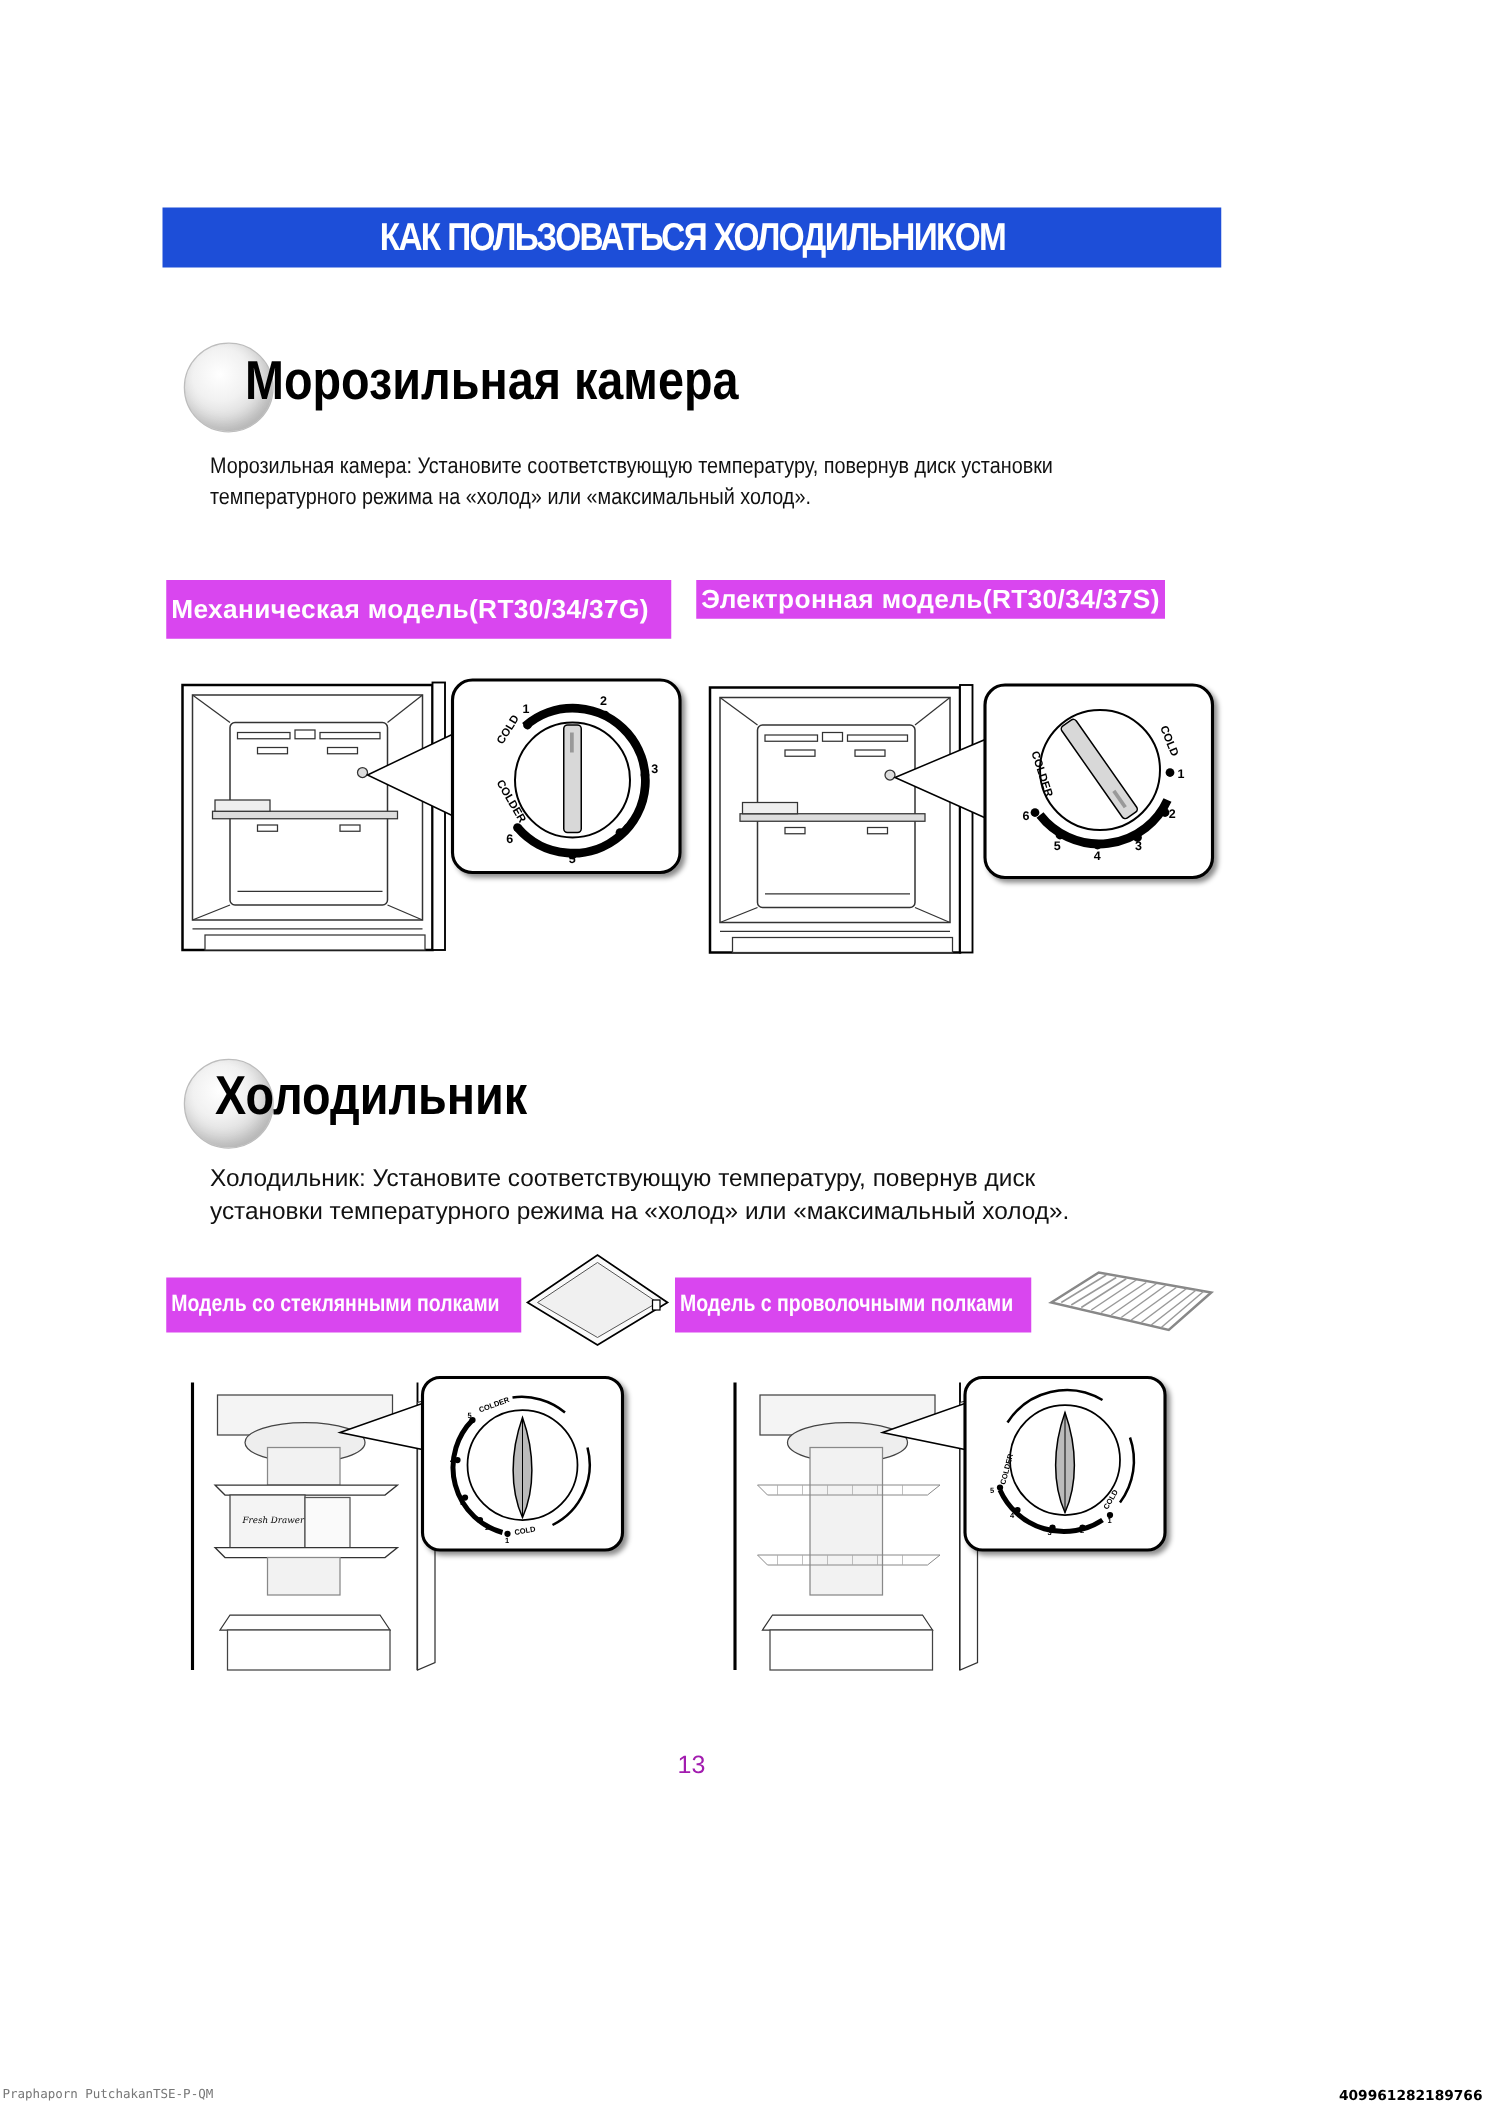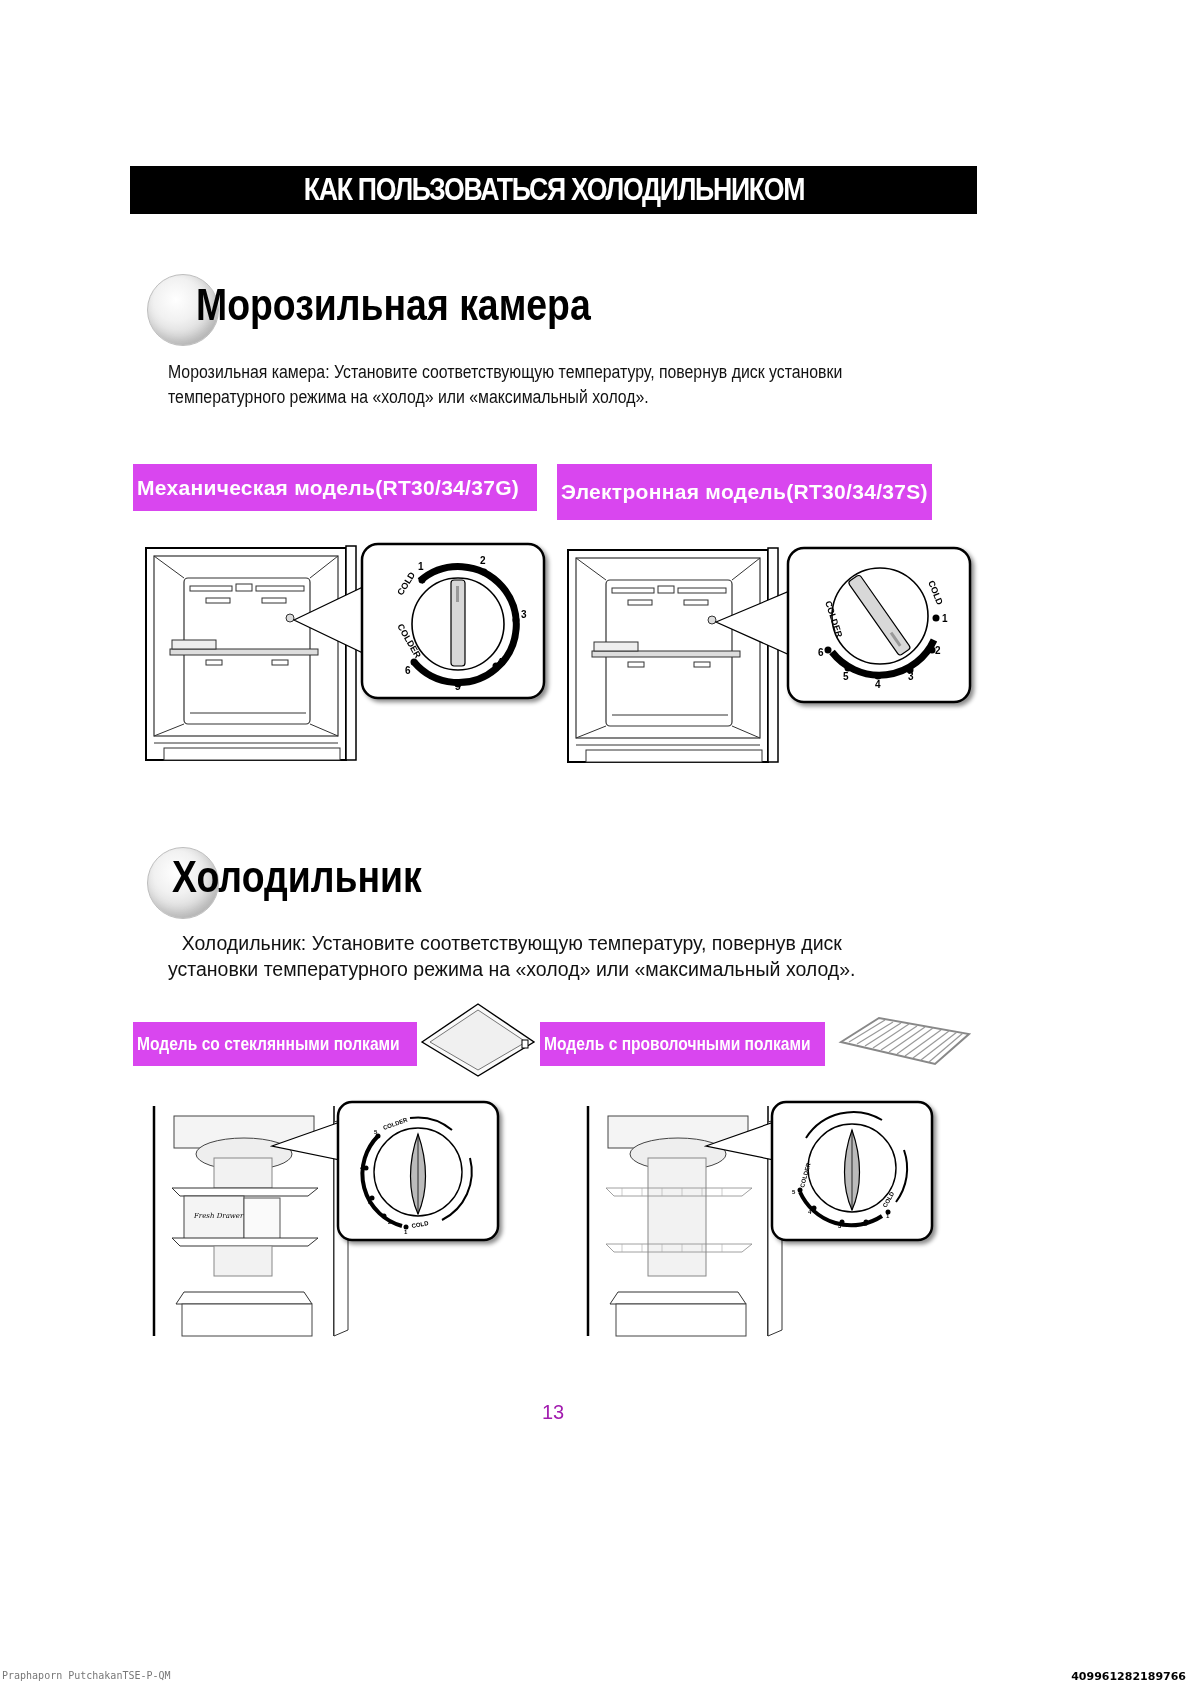--- a/index.html
+++ b/index.html
@@ -3,21 +3,21 @@
 <meta charset="utf-8">
 <style>
   * { margin:0; padding:0; box-sizing:border-box; }
   html, body { width:1190px; height:1684px; background:#ffffff; overflow:hidden; }
   body { position:relative; font-family:"Liberation Sans", sans-serif; color:#111; }
 
   .abs { position:absolute; }
 
   .title-bar {
     left:130px; top:166px; width:847px; height:48px;
-    background:#000000; color:#fff;
+    background:#1d4ed8; color:#fff;
     display:flex; align-items:center; justify-content:center;
     font-family:"Liberation Sans", sans-serif; font-weight:bold;
     font-size:31px; letter-spacing:-1.5px; transform-origin:center;
   }
   .title-bar span { display:inline-block; transform:scaleX(0.86); }
 
   .sec-icon {
     width:72px; height:72px; border-radius:50%;
     background: radial-gradient(circle at 40% 35%, #ffffff 0%, #f1f1f1 35%, #d4d4d4 70%, #b9b9b9 100%);
     border:1px solid #bdbdbd;
@@ -25,21 +25,21 @@
   }
   .sec-heading {
     font-weight:bold; font-size:44px; color:#000; white-space:nowrap;
   }
   .sec-heading span { display:inline-block; transform:scaleX(0.85); transform-origin:left center; }
 
   .body-text {
     font-size:18px; line-height:25px; color:#111;
   }
   .body-text.condensed span { display:inline-block; transform:scaleX(0.88); transform-origin:left center; white-space:nowrap; }
-  .body-text.wide { font-size:19.5px; line-height:26px;text-align:center; }
+  .body-text.wide { font-size:19.5px; line-height:26px; }
 
   .model-label {
     background:#d946ef; color:#fff; font-weight:bold;
     display:flex; align-items:center; padding-left:4px;
     white-space:nowrap;
   }
   .model-label.big { font-size:21px; letter-spacing:0.3px; }
   .model-label.small { font-size:19px; }
   .model-label.small span { display:inline-block; transform:scaleX(0.82); transform-origin:left center; }
 
@@ -61,21 +61,21 @@
 </div>
 
 <div class="abs body-text condensed" style="left:168px; top:360px;">
   <div><span>Морозильная камера: Установите соответствующую температуру, повернув диск установки</span></div>
   <div><span>температурного режима на «холод» или «максимальный холод».</span></div>
 </div>
 
 <div class="abs model-label big" style="left:133px; top:464px; width:404px; height:47px;">
   <span>Механическая модель(RT30/34/37G)</span>
 </div>
-<div class="abs model-label big" style="left:557px; top:464px; width:375px; height:56px;">
+<div class="abs model-label big" style="left:557px; top:464px; width:375px; height:31px;">
   <span>Электронная модель(RT30/34/37S)</span>
 </div>
 
 <svg class="abs illus" style="left:140px; top:538px;" width="410" height="222" viewBox="0 0 410 222">
 
   <rect x="6" y="10" width="200" height="212" fill="#fff" stroke="#000" stroke-width="2"></rect>
   <rect x="14" y="18" width="184" height="180" fill="#fff" stroke="#333" stroke-width="1.2"></rect>
   <rect x="44" y="40" width="126" height="146" rx="4" fill="#fff" stroke="#333" stroke-width="1.2"></rect>
   <line x1="14" y1="18" x2="44" y2="40" stroke="#333"></line>
   <line x1="198" y1="18" x2="170" y2="40" stroke="#333"></line>

